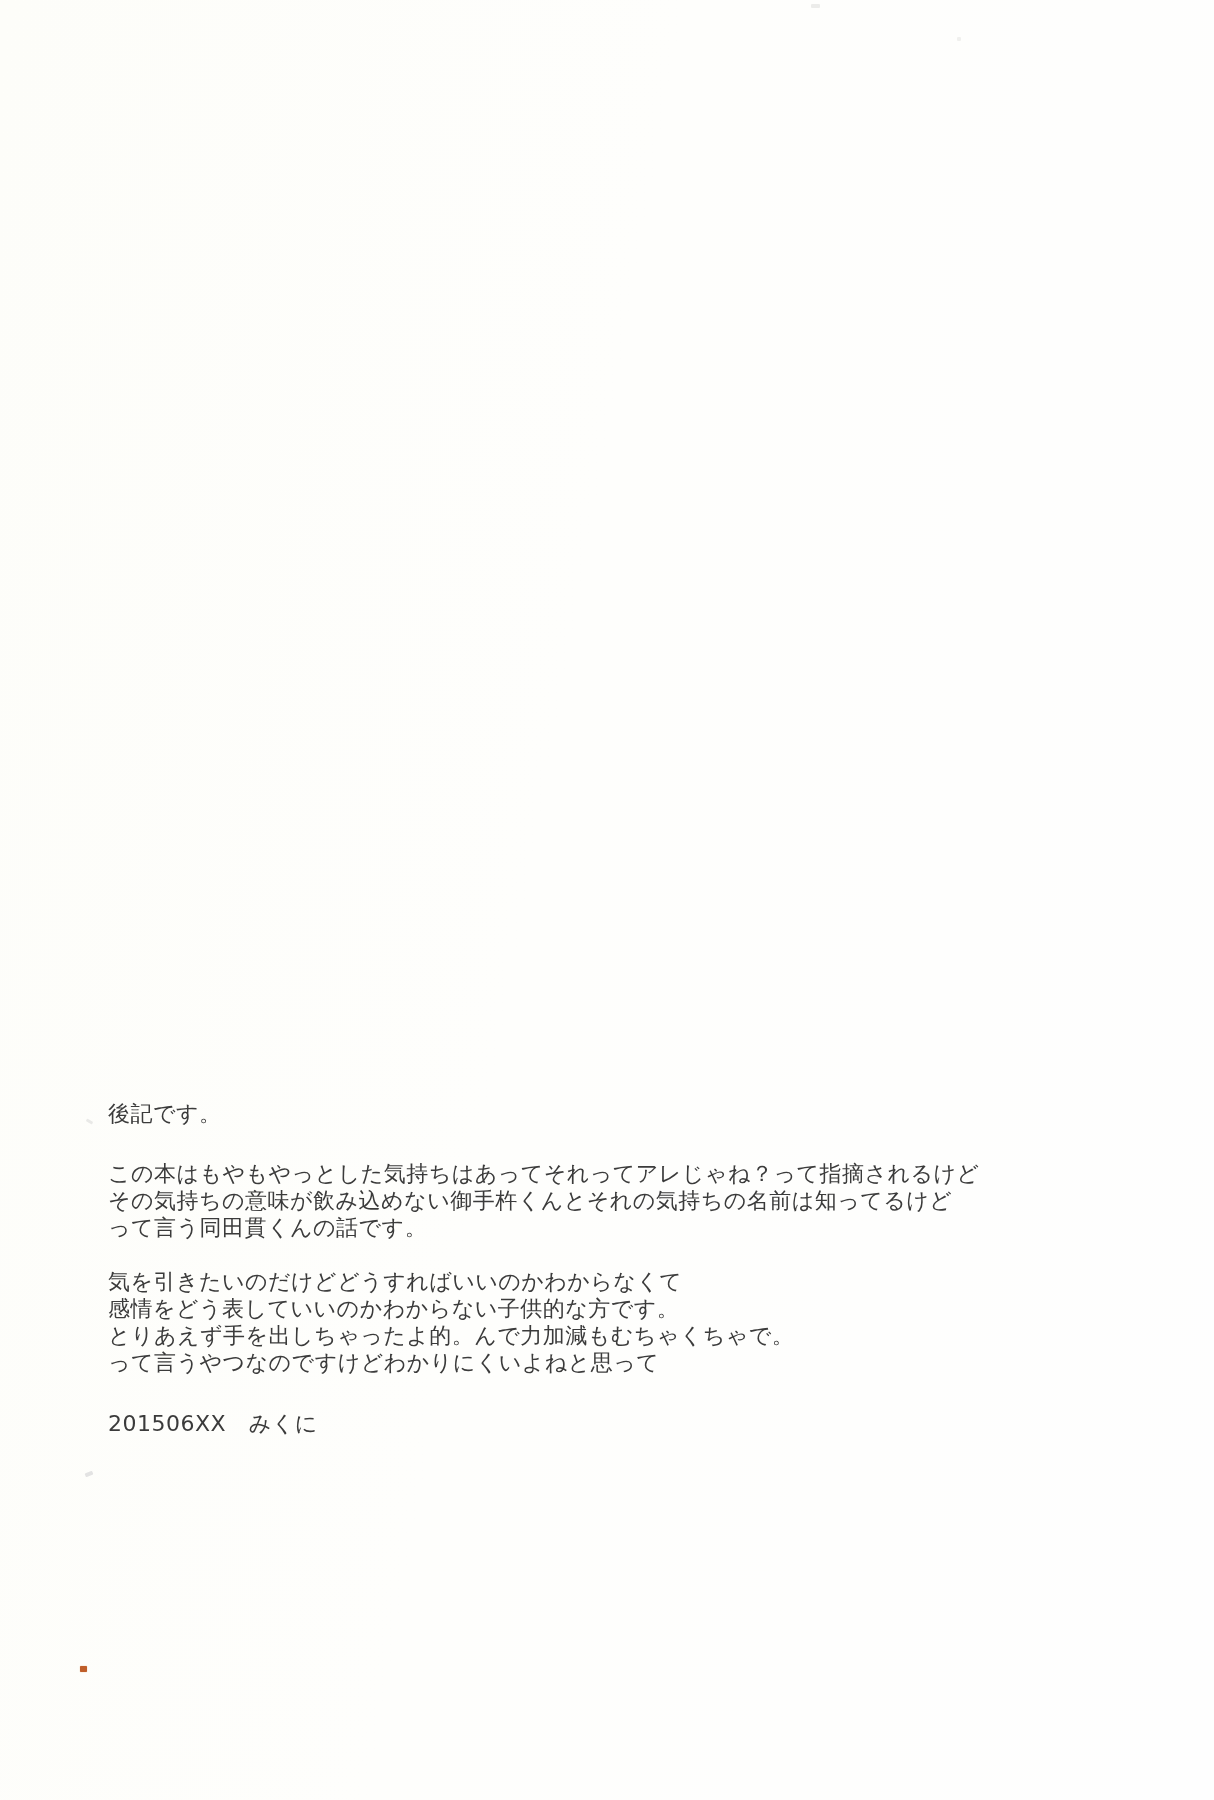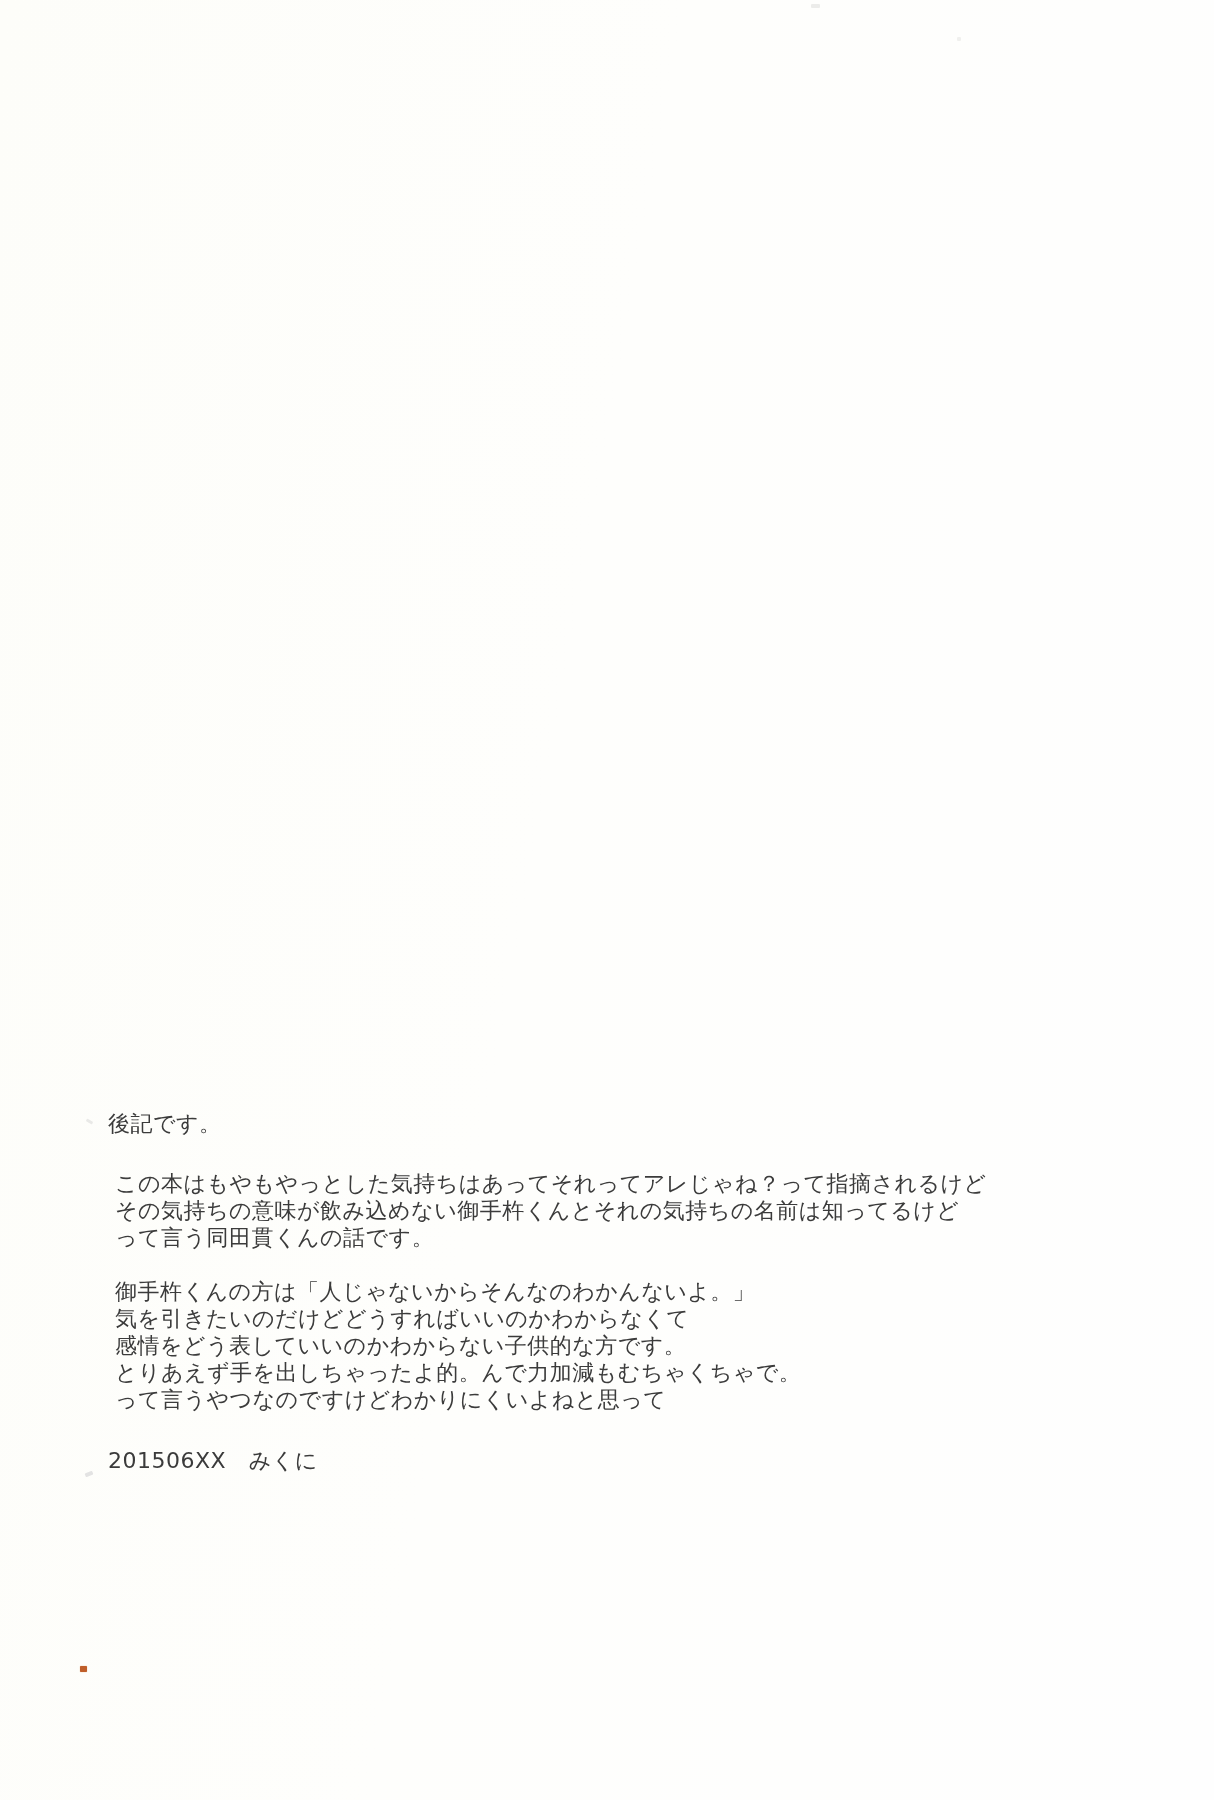--- a/index.html
+++ b/index.html
@@ -21,24 +21,24 @@
     position: absolute;
     left: 108px;
     top: 1092px;
     width: 1000px;
     font-size: 22px;
     line-height: 27px;
     letter-spacing: 0.5px;
     color: #3b3b3b;
   }
   .afterword .heading {
-    margin: 18px 0 0 0;
+    margin: 8px 0 0 0;
   }
   .afterword .para {
-    margin: 7px;
+    margin: 0;
   }
   .afterword .para.first {
     margin-top: 33px;
   }
   .afterword .para + .para {
     margin-top: 27px;
   }
   .afterword .line {
     display: block;
     white-space: pre;
@@ -100,21 +100,20 @@
 
     <div class="heading">後記です。</div>
 
     <div class="para first">
       <span class="line">この本はもやもやっとした気持ちはあってそれってアレじゃね？って指摘されるけど</span>
       <span class="line">その気持ちの意味が飲み込めない御手杵くんとそれの気持ちの名前は知ってるけど</span>
       <span class="line">って言う同田貫くんの話です。</span>
     </div>
 
     <div class="para">
-      <span class="line">御手杵くんの方は「人じゃないからそんなのわかんないよ。」</span>
       <span class="line">気を引きたいのだけどどうすればいいのかわからなくて</span>
       <span class="line">感情をどう表していいのかわからない子供的な方です。</span>
       <span class="line">とりあえず手を出しちゃったよ的。んで力加減もむちゃくちゃで。</span>
       <span class="line">って言うやつなのですけどわかりにくいよねと思って</span>
     </div>
 
 
     <div class="signature">201506XX　みくに</div>
 
   </div>

